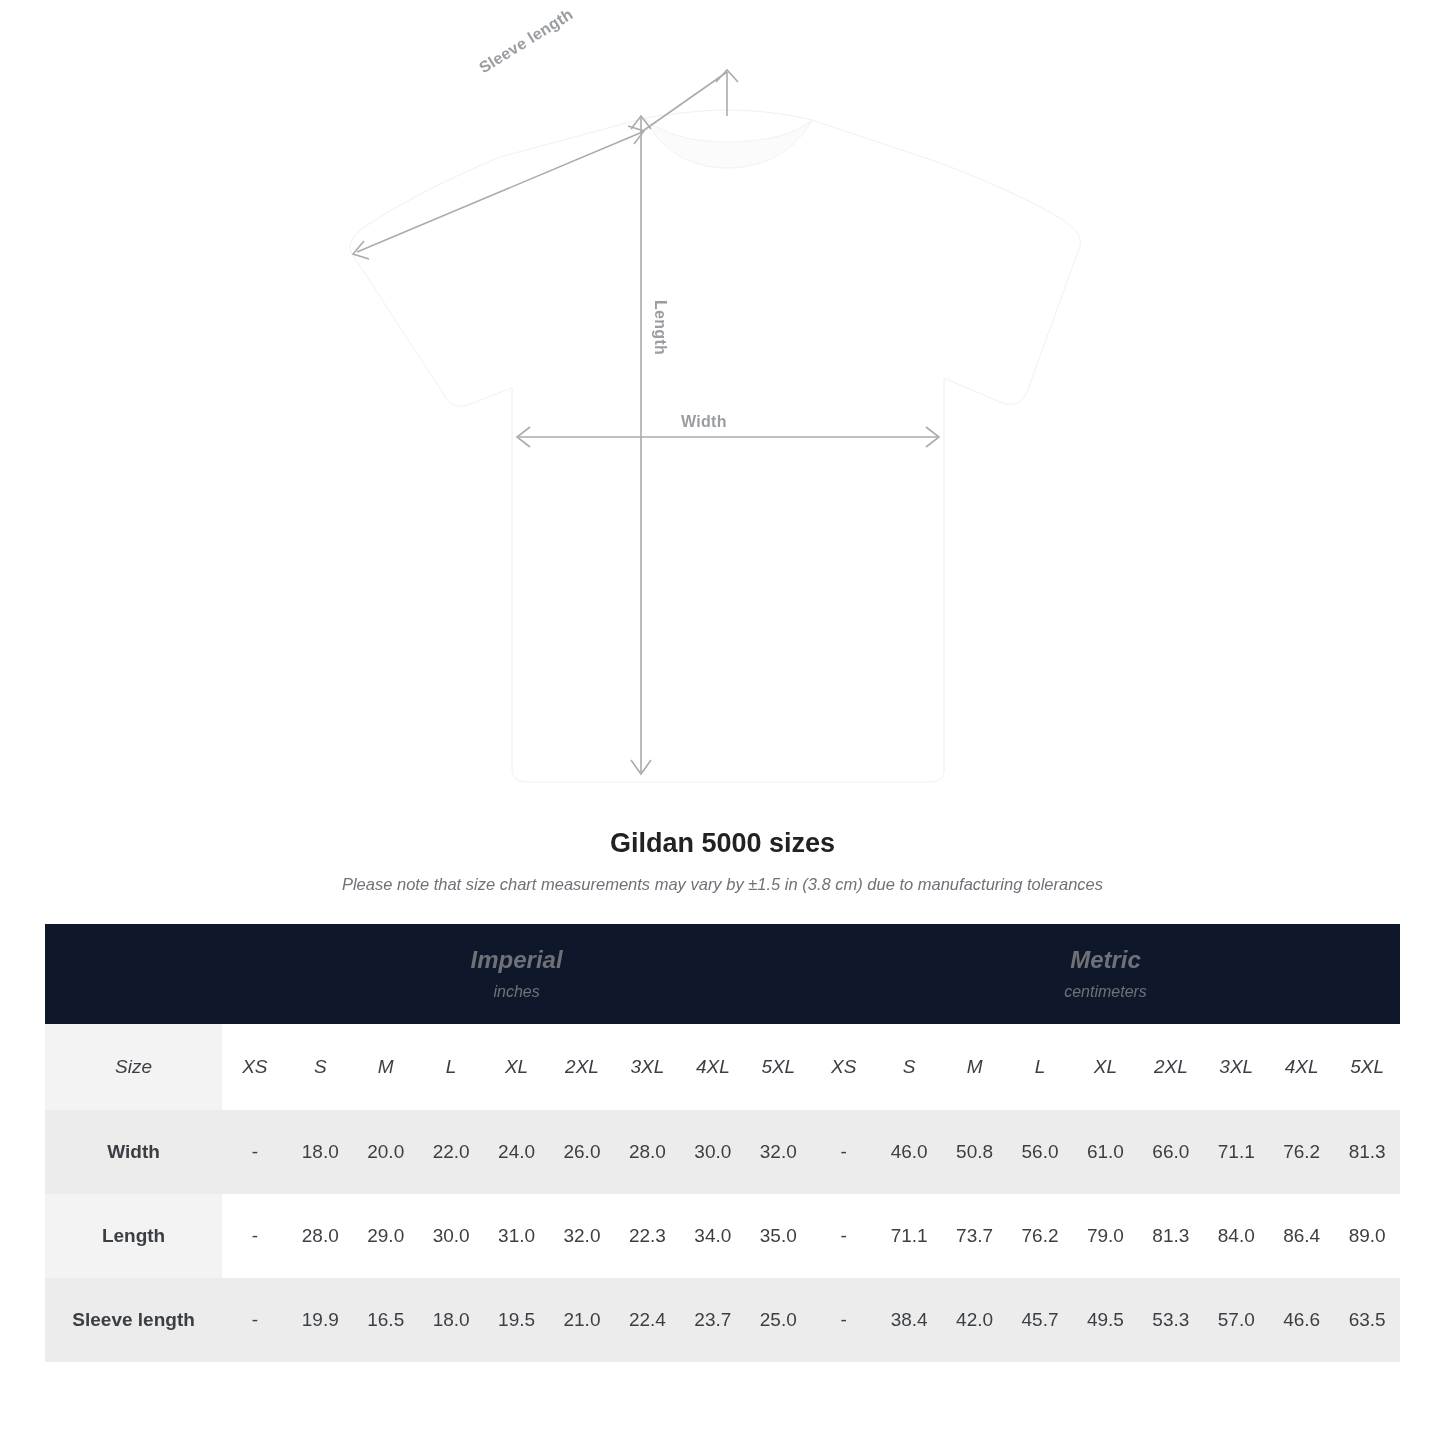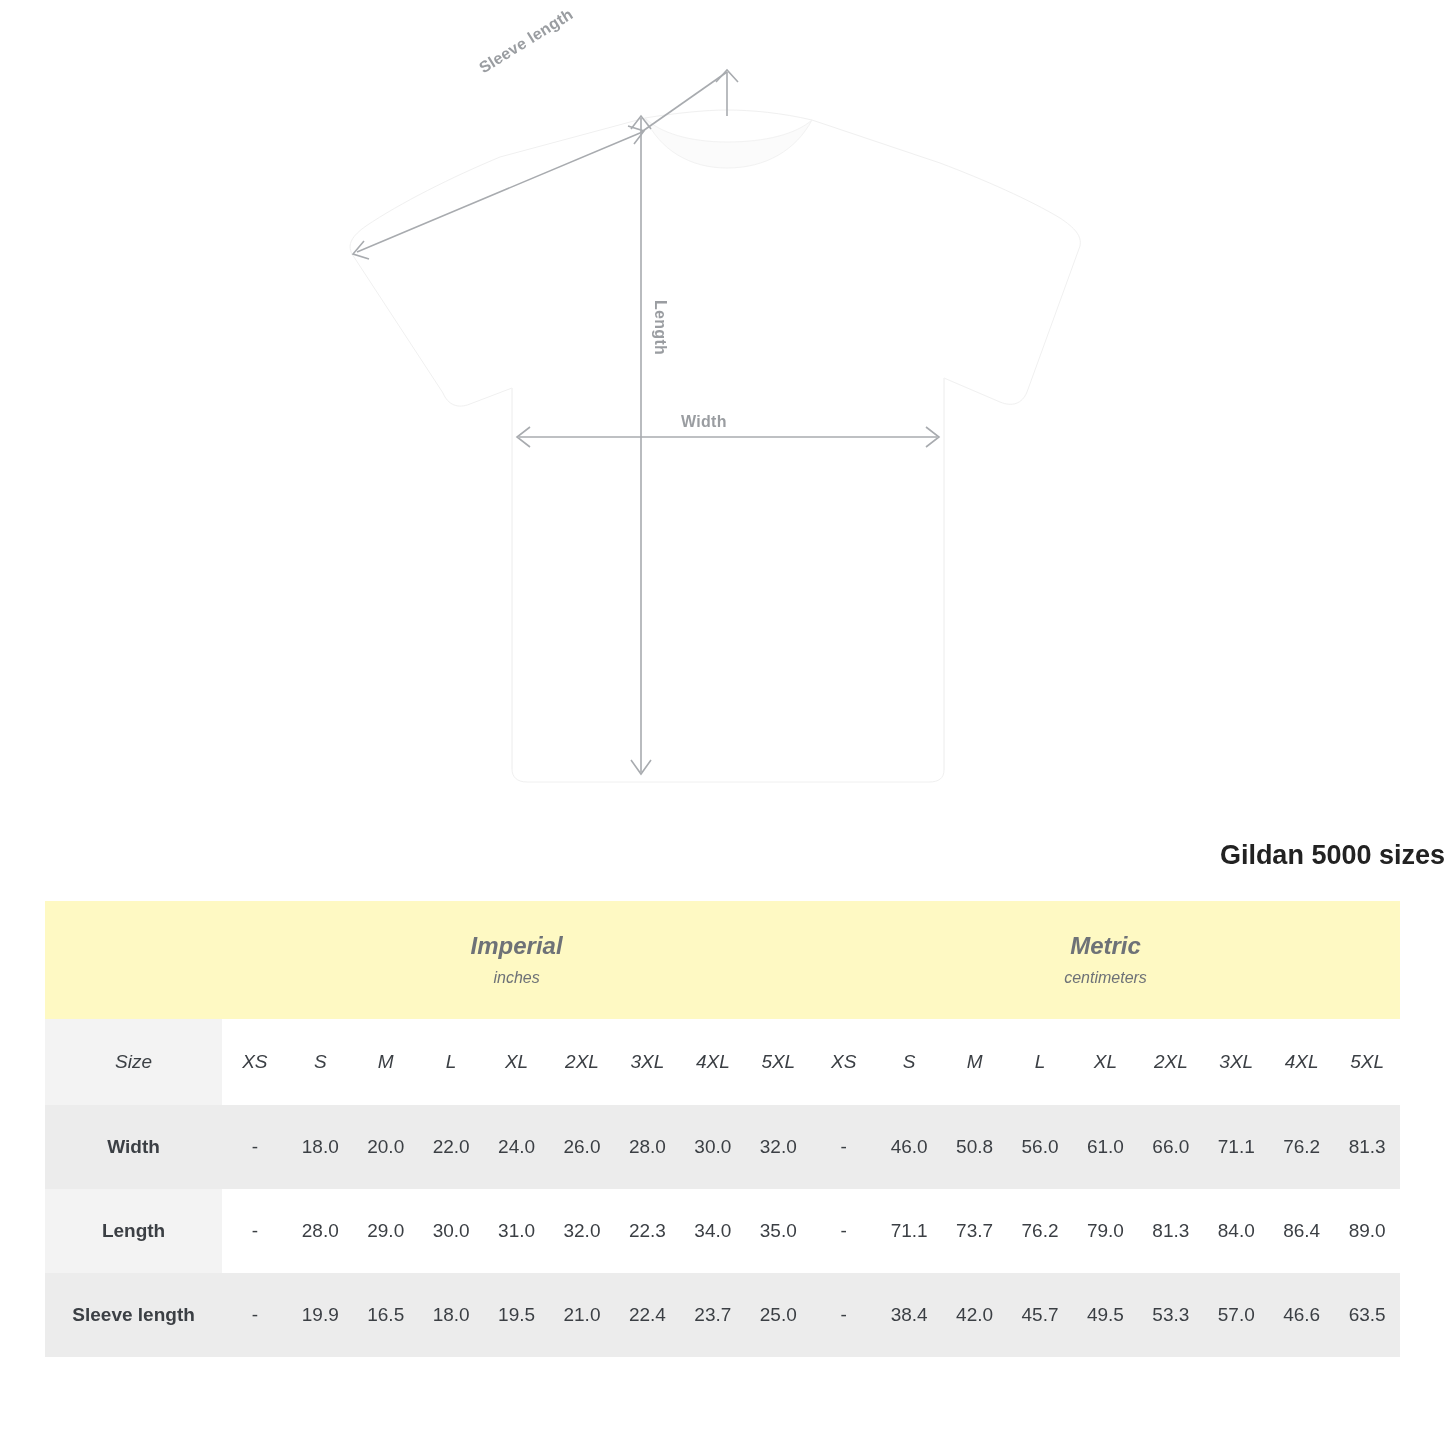--- a/index.html
+++ b/index.html
@@ -49,22 +49,22 @@
     writing-mode: vertical-rl;
     text-orientation: mixed;
   }
   #width-label {
     left: 681px;
     top: 413px;
   }
 
   
   .title-block {
-    text-align: right;
-    margin-top: 20px;
+    text-align: center;
+    margin-top: 8px;
   }
   .chart-title {
     font-size: 27px;
     font-weight: bold;
     color: #222222;
     margin: 0;
   }
   .chart-note {
     font-size: 16.5px;
     font-style: italic;
@@ -83,22 +83,22 @@
   }
   table.size-chart td, table.size-chart th {
     text-align: center;
     vertical-align: middle;
     font-weight: normal;
     padding: 0;
     border: none;
   }
   
   .sys-row td {
-    height: 118px;
-    background: #fef9c3;
+    height: 100px;
+    background: #0f172a;
   }
   .sys-name {
     font-size: 24px;
     font-style: italic;
     font-weight: bold;
     color: #6e7277;
     line-height: 1.1;
   }
   .sys-unit {
     font-size: 16px;
@@ -191,20 +191,21 @@
       </g>
     </svg>
 
     <div class="dim-label" id="sleeve-label">Sleeve length</div>
     <div class="dim-label" id="length-label">Length</div>
     <div class="dim-label" id="width-label">Width</div>
   </div>
 
   <div class="title-block">
     <div class="chart-title">Gildan 5000 sizes</div>
+    <div class="chart-note">Please note that size chart measurements may vary by ±1.5 in (3.8 cm) due to manufacturing tolerances</div>
   </div>
 
   <div class="table-wrap">
     <table class="size-chart">
       <colgroup>
         <col class="col-label">
         <col class="col-val">
           <col class="col-val">
           <col class="col-val">
           <col class="col-val">

